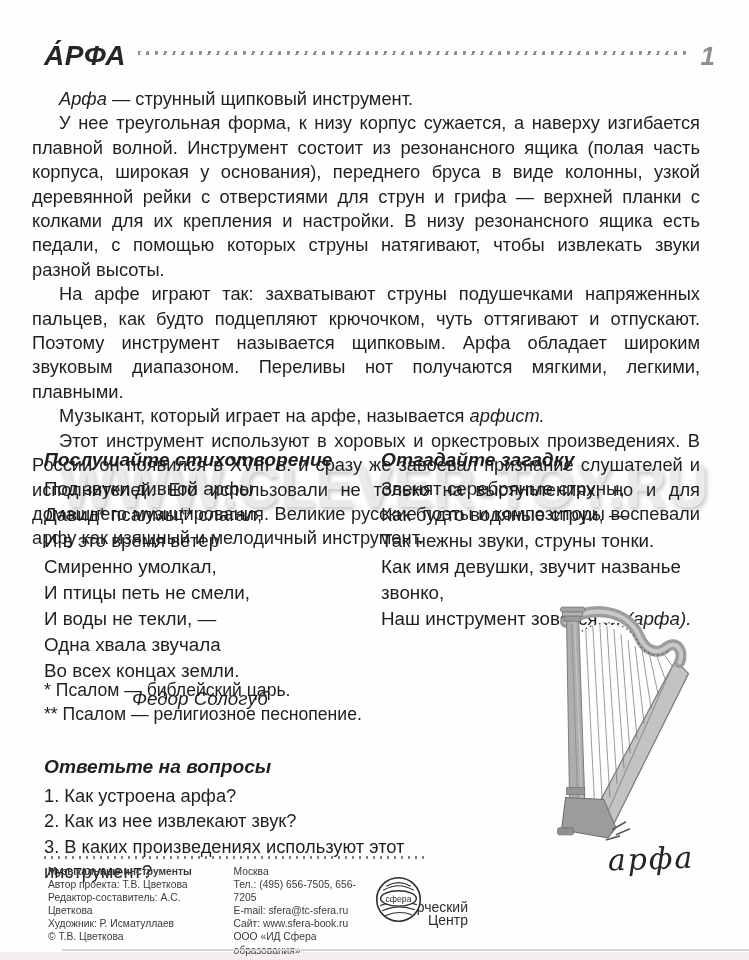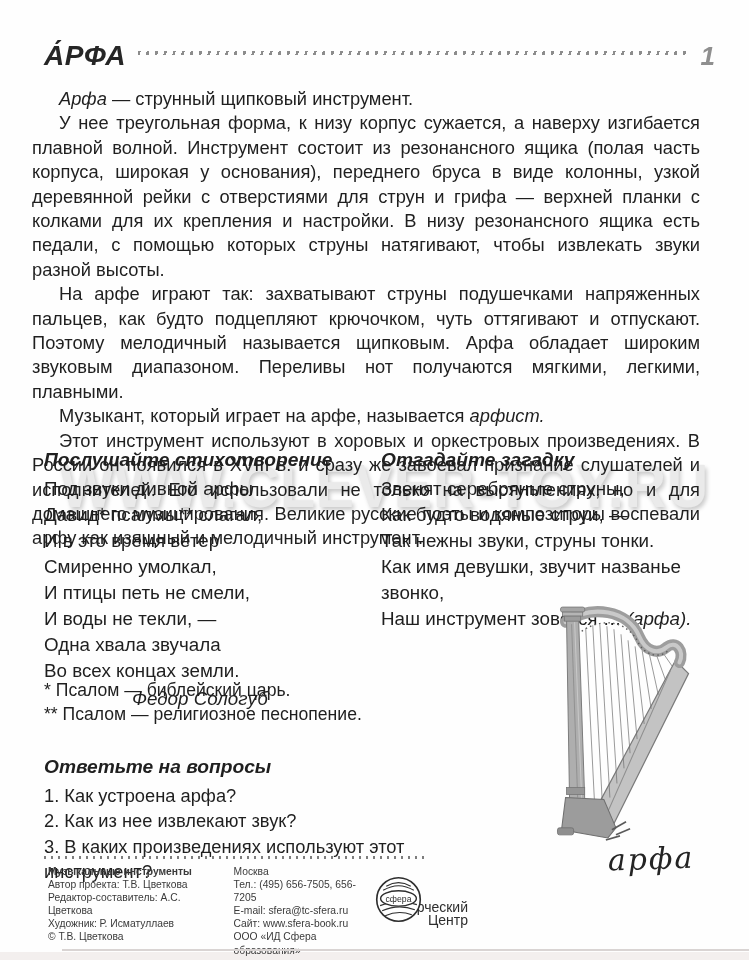--- a/index.html
+++ b/index.html
@@ -73,21 +73,21 @@
 
   <header class="title-row">
     <h1 class="page-title">А́РФА</h1>
     <div class="leader-dots"></div>
     <div class="page-number">1</div>
   </header>
 
   <section class="intro">
     <p class="para"><i>Арфа</i><span> — струнный щипковый инструмент.</span></p>
     <p class="para">У нее треугольная форма, к низу корпус сужается, а наверху изгибается плавной волной. Инструмент состоит из резонансного ящика (полая часть корпуса, широкая у основания), переднего бруса в виде колонны, узкой деревянной рейки с отверстиями для струн и грифа — верхней планки с колками для их крепления и настройки. В низу резонансного ящика есть педали, с помощью которых струны натягивают, чтобы извлекать звуки разной высоты.</p>
-    <p class="para">На арфе играют так: захватывают струны подушечками напряженных пальцев, как будто подцепляют крючочком, чуть оттягивают и отпускают. Поэтому мелодичный называется щипковым. Арфа обладает широким звуковым диапазоном. Переливы нот получаются мягкими, легкими, плавными.</p>
+    <p class="para">На арфе играют так: захватывают струны подушечками напряженных пальцев, как будто подцепляют крючочком, чуть оттягивают и отпускают. Поэтому инструмент называется щипковым. Арфа обладает широким звуковым диапазоном. Переливы нот получаются мягкими, легкими, плавными.</p>
     <p class="para"><span>Музыкант, который играет на арфе, называется </span><i>арфист.</i></p>
     <p class="para">Этот инструмент используют в хоровых и оркестровых произведениях. В России он появился в XVIII в. и сразу же завоевал признание слушателей и исполнителей. Его использовали не только на выступлениях, но и для домашнего музицирования. Великие русские поэты и композиторы воспевали арфу как изящный и мелодичный инструмент.</p>
   </section>
 
   <section class="columns">
     <div class="poem-col">
       <h2 class="col-heading">Послушайте стихотворение</h2>
       <div class="vline">Под звуки дивной арфы</div>
       <div class="vline">Давид* псалмы** слагал,</div>
       <div class="vline">И в это время ветер</div>

